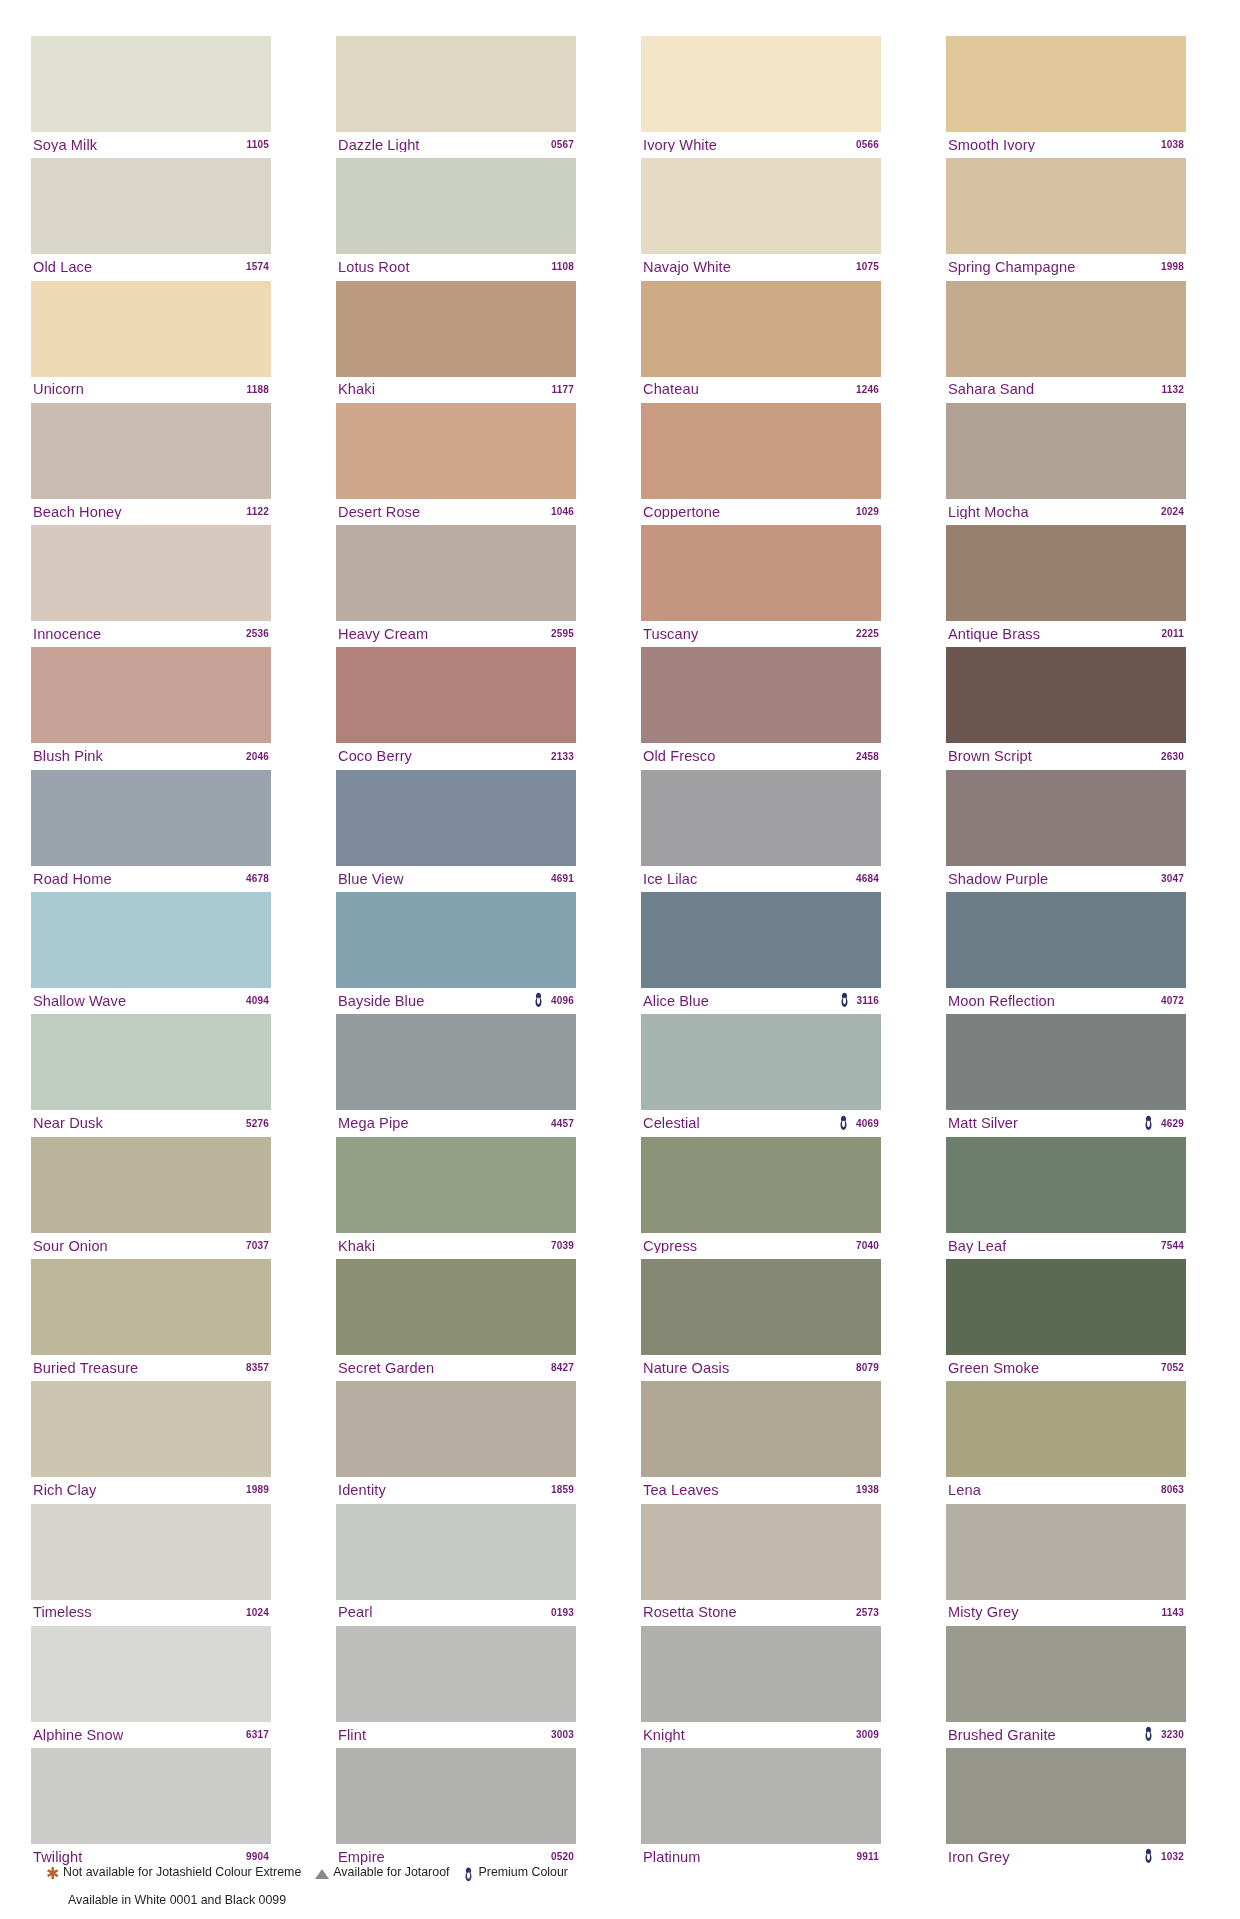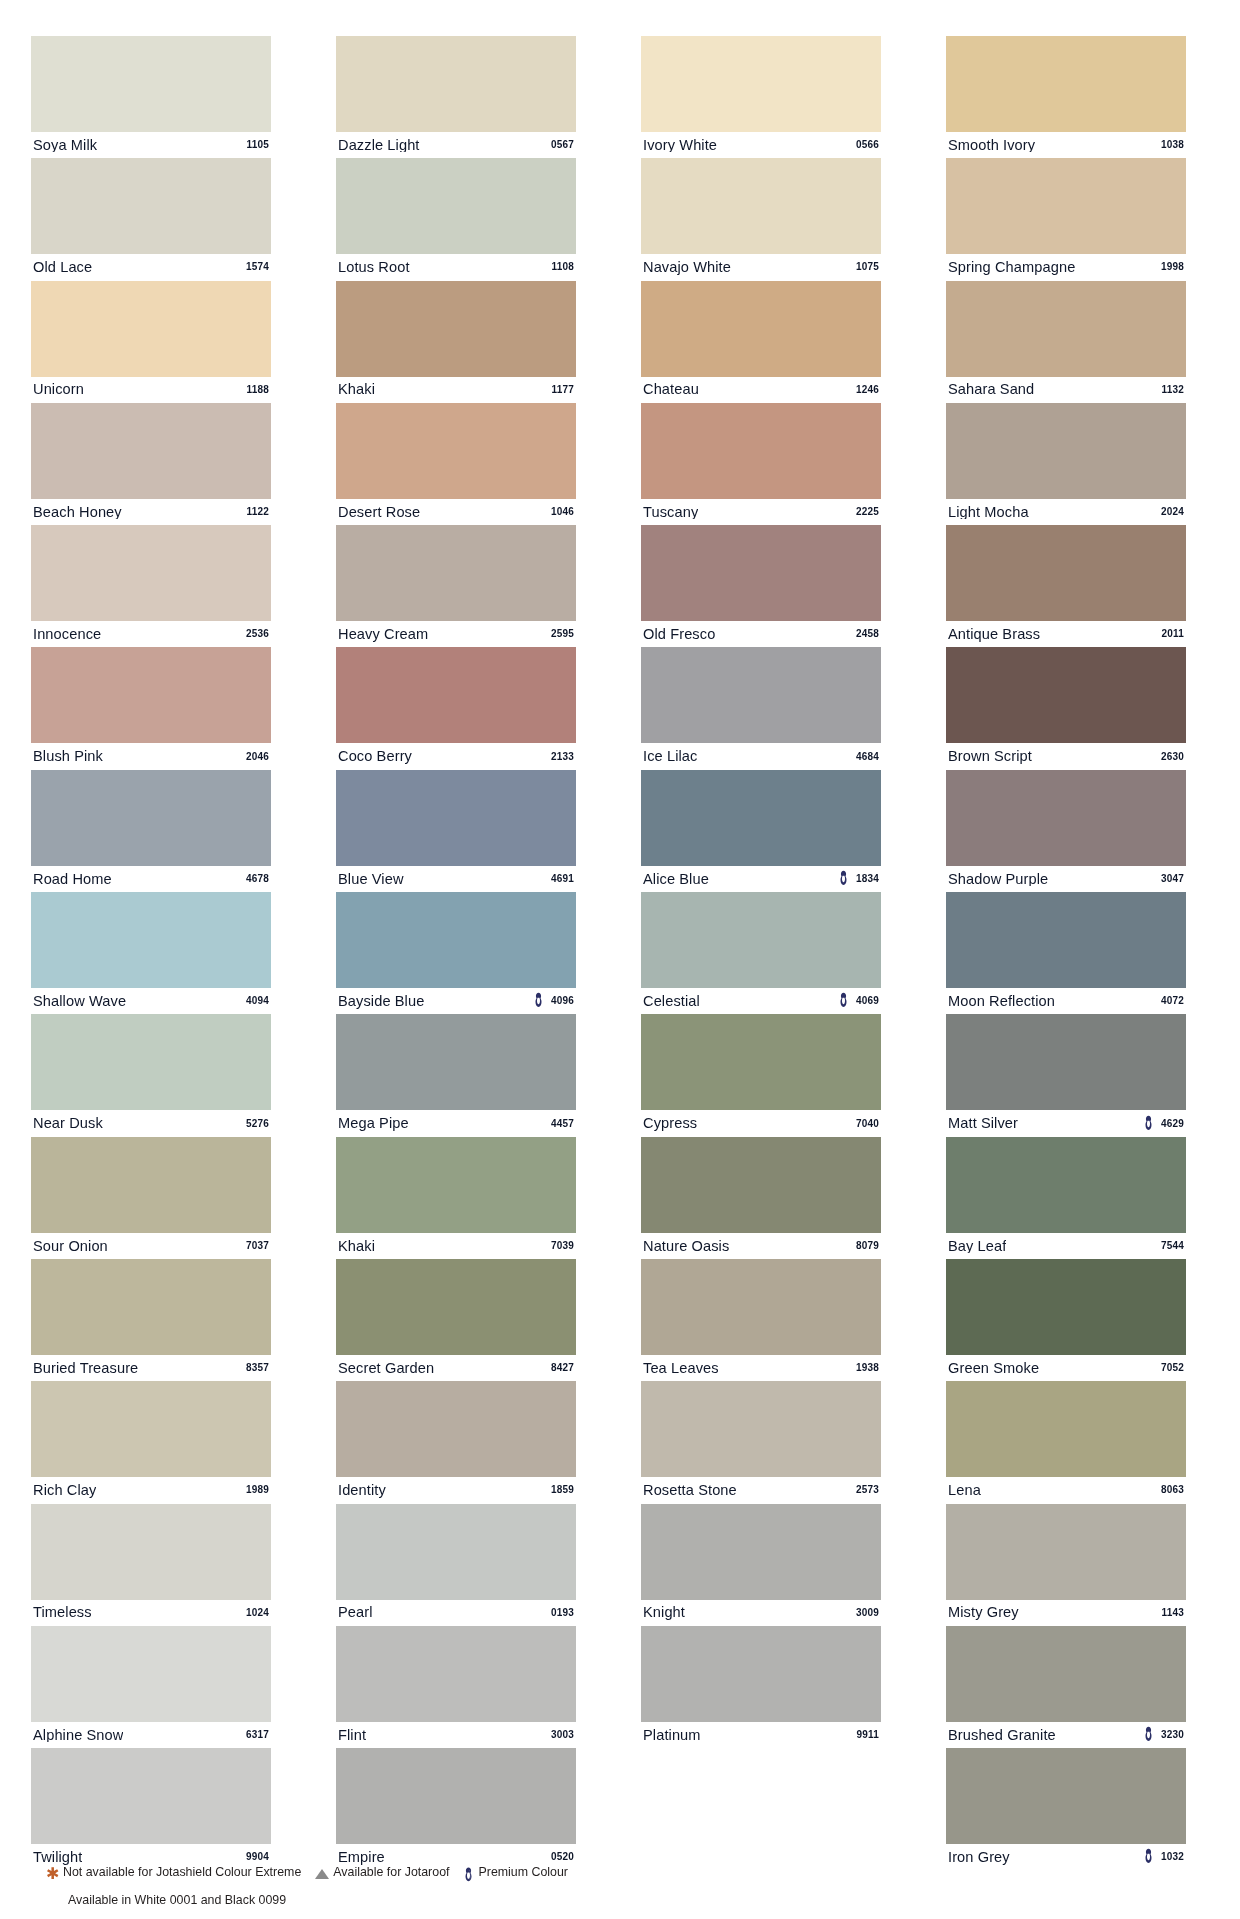--- a/index.html
+++ b/index.html
@@ -53,21 +53,21 @@
   .swatch-label {
     height: 26.3px;
     display: flex;
     align-items: center;
     justify-content: space-between;
     padding: 0 2px 0 2px;
     box-sizing: border-box;
     font-size: 14.6px;
     letter-spacing: 0.1px;
     line-height: 1;
-    color: #0f172a;
+    color: #701a75;
   }
   .swatch-name {
     white-space: nowrap;
     overflow: hidden;
   }
   .swatch-right {
     display: flex;
     align-items: center;
     gap: 7px;
     white-space: nowrap;
@@ -450,20 +450,29 @@
         <div class="swatch-cell">
           <div class="swatch-chip" style="background: rgb(207, 171, 133);"></div>
           <div class="swatch-label">
             <span class="swatch-name">Chateau</span>
             <span class="swatch-right">
               <span class="swatch-code">1246</span>
             </span>
           </div>
         </div>
         <div class="swatch-cell">
+          <div class="swatch-chip" style="background: rgb(201, 156, 130);"></div>
+          <div class="swatch-label">
+            <span class="swatch-name">Coppertone</span>
+            <span class="swatch-right">
+              <span class="swatch-code">1029</span>
+            </span>
+          </div>
+        </div>
+        <div class="swatch-cell">
           <div class="swatch-chip" style="background: rgb(196, 150, 129);"></div>
           <div class="swatch-label">
             <span class="swatch-name">Tuscany</span>
             <span class="swatch-right">
               <span class="swatch-code">2225</span>
             </span>
           </div>
         </div>
         <div class="swatch-cell">
           <div class="swatch-chip" style="background: rgb(161, 130, 126);"></div>
@@ -487,21 +496,21 @@
           <div class="swatch-chip" style="background: rgb(109, 128, 140);"></div>
           <div class="swatch-label">
             <span class="swatch-name">Alice Blue</span>
             <span class="swatch-right">
               <span class="premium-icon">
                 <svg viewBox="0 0 11 16" width="11" height="16" aria-hidden="true">
                   <path d="M5.5 0.7c1.5 0 2.6 1.3 2.6 3.2 0 1.0-0.3 1.8-0.6 2.4 0.6 0.9 1.0 2.2 1.0 3.7 0 2.7-1.3 4.9-3.0 4.9-1.7 0-3.0-2.2-3.0-4.9 0-1.5 0.4-2.8 1.0-3.7-0.3-0.6-0.6-1.4-0.6-2.4 0-1.9 1.1-3.2 2.6-3.2z" fill="#2b2f66"></path>
                   <path d="M4.6 5.8c0.6-0.2 1.2-0.2 1.8 0 0.4 0.7 0.6 1.8 0.6 2.9 0 2.0-0.7 3.6-1.5 3.6s-1.5-1.6-1.5-3.6c0-1.1 0.2-2.2 0.6-2.9z" fill="#ffffff"></path>
                 </svg>
               </span>
-              <span class="swatch-code">1834</span>
+              <span class="swatch-code">3116</span>
             </span>
           </div>
         </div>
         <div class="swatch-cell">
           <div class="swatch-chip" style="background: rgb(167, 181, 176);"></div>
           <div class="swatch-label">
             <span class="swatch-name">Celestial</span>
             <span class="swatch-right">
               <span class="premium-icon">
                 <svg viewBox="0 0 11 16" width="11" height="16" aria-hidden="true">

